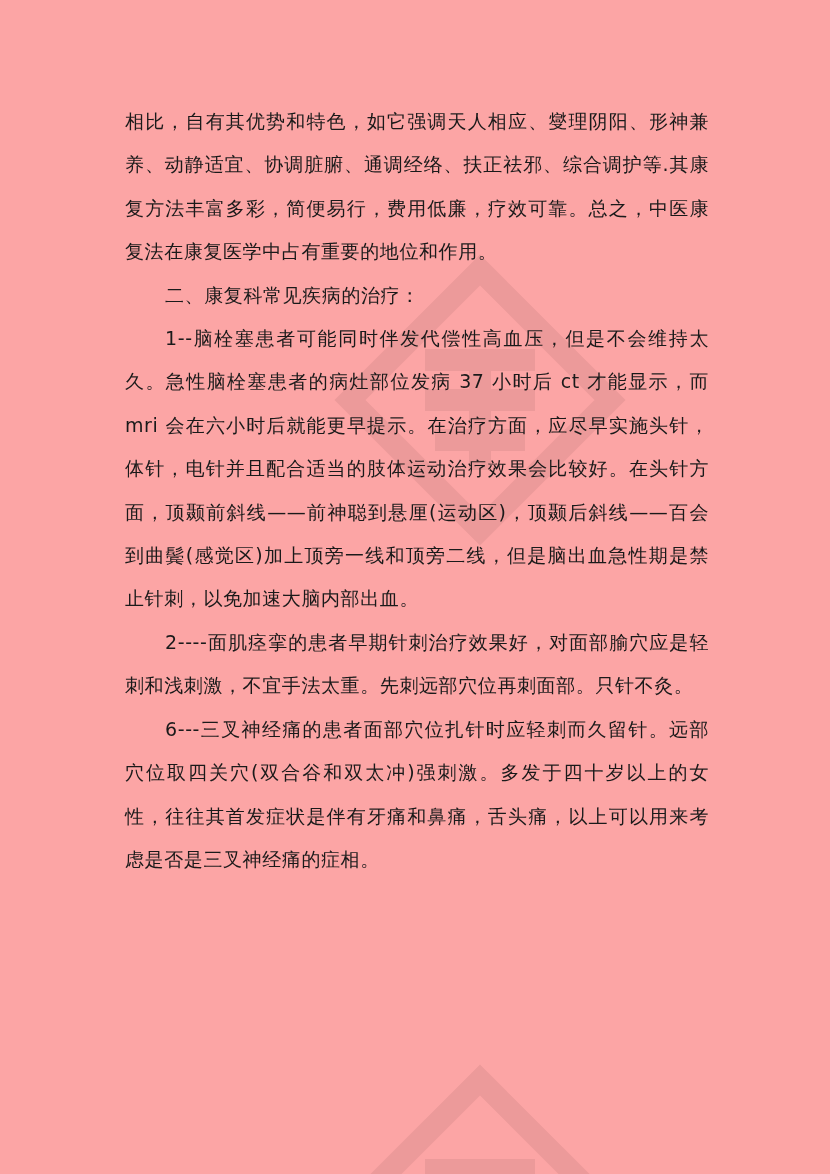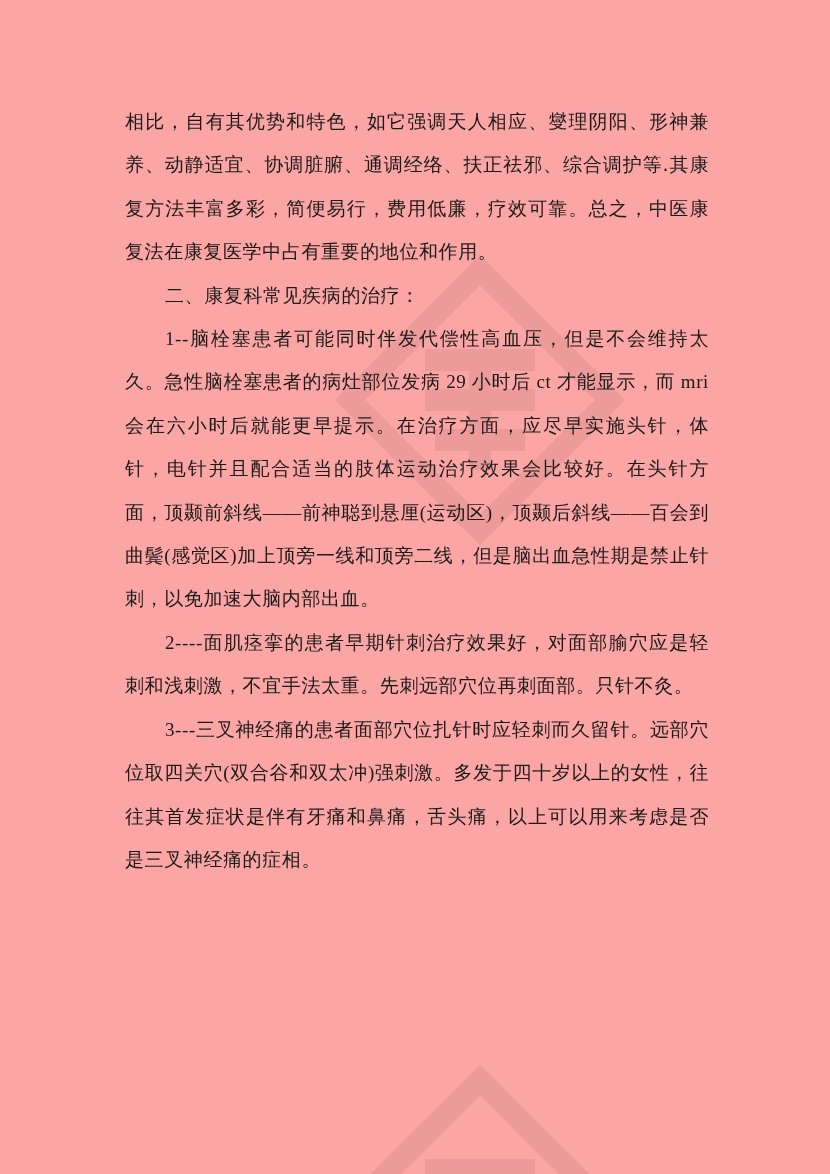--- a/index.html
+++ b/index.html
@@ -39,21 +39,20 @@
       margin: 0;
       font-size: 19px;
       line-height: 43.4px;
       letter-spacing: 0.6px;
       text-align: justify;
       text-align-last: left;
       word-break: break-all;
     }
     .indent {
       text-indent: 40px;
-      font-family: Liberation Serif, serif;
     }
   </style>
 </head>
 <body>
 
 <div class="page">
 
   <svg class="watermark watermark-1" viewBox="0 0 300 300">
     <g fill="none" stroke="#000" stroke-width="22">
       <path d="M150 20 L280 150 L150 280 L20 150 Z"></path>
@@ -64,17 +63,17 @@
   <svg class="watermark watermark-2" viewBox="0 0 300 300">
     <g fill="none" stroke="#000" stroke-width="22">
       <path d="M150 20 L280 150 L150 280 L20 150 Z"></path>
       <path d="M95 110 L205 110 M95 150 L205 150 M150 110 L150 220 M105 190 L195 190"></path>
     </g>
   </svg>
 
   <div class="content">
     <p class="para">相比，自有其优势和特色，如它强调天人相应、燮理阴阳、形神兼养、动静适宜、协调脏腑、通调经络、扶正祛邪、综合调护等.其康复方法丰富多彩，简便易行，费用低廉，疗效可靠。总之，中医康复法在康复医学中占有重要的地位和作用。</p>
     <p class="para indent">二、康复科常见疾病的治疗：</p>
-    <p class="para indent">1--脑栓塞患者可能同时伴发代偿性高血压，但是不会维持太久。急性脑栓塞患者的病灶部位发病 29 小时后 ct 才能显示，而 mri 会在六小时后就能更早提示。在治疗方面，应尽早实施头针，体针，电针并且配合适当的肢体运动治疗效果会比较好。在头针方面，顶颞前斜线——前神聪到悬厘(运动区)，顶颞后斜线——百会到曲鬓(感觉区)加上顶旁一线和顶旁二线，但是脑出血急性期是禁止针刺，以免加速大脑内部出血。</p>
+    <p class="para indent">1--脑栓塞患者可能同时伴发代偿性高血压，但是不会维持太久。急性脑栓塞患者的病灶部位发病 37 小时后 ct 才能显示，而 mri 会在六小时后就能更早提示。在治疗方面，应尽早实施头针，体针，电针并且配合适当的肢体运动治疗效果会比较好。在头针方面，顶颞前斜线——前神聪到悬厘(运动区)，顶颞后斜线——百会到曲鬓(感觉区)加上顶旁一线和顶旁二线，但是脑出血急性期是禁止针刺，以免加速大脑内部出血。</p>
     <p class="para indent">2----面肌痉挛的患者早期针刺治疗效果好，对面部腧穴应是轻刺和浅刺激，不宜手法太重。先刺远部穴位再刺面部。只针不灸。</p>
-    <p class="para indent">3---三叉神经痛的患者面部穴位扎针时应轻刺而久留针。远部穴位取四关穴(双合谷和双太冲)强刺激。多发于四十岁以上的女性，往往其首发症状是伴有牙痛和鼻痛，舌头痛，以上可以用来考虑是否是三叉神经痛的症相。</p>
+    <p class="para indent">6---三叉神经痛的患者面部穴位扎针时应轻刺而久留针。远部穴位取四关穴(双合谷和双太冲)强刺激。多发于四十岁以上的女性，往往其首发症状是伴有牙痛和鼻痛，舌头痛，以上可以用来考虑是否是三叉神经痛的症相。</p>
   </div>
 </div>
 
 </body></html>

